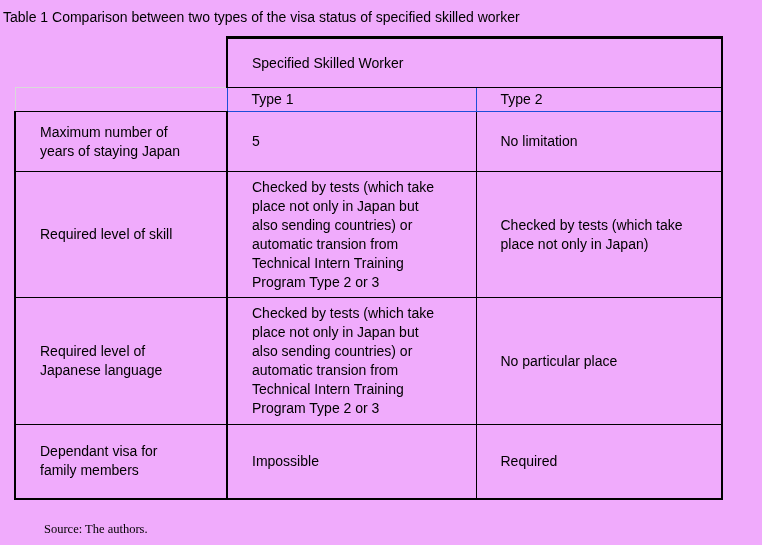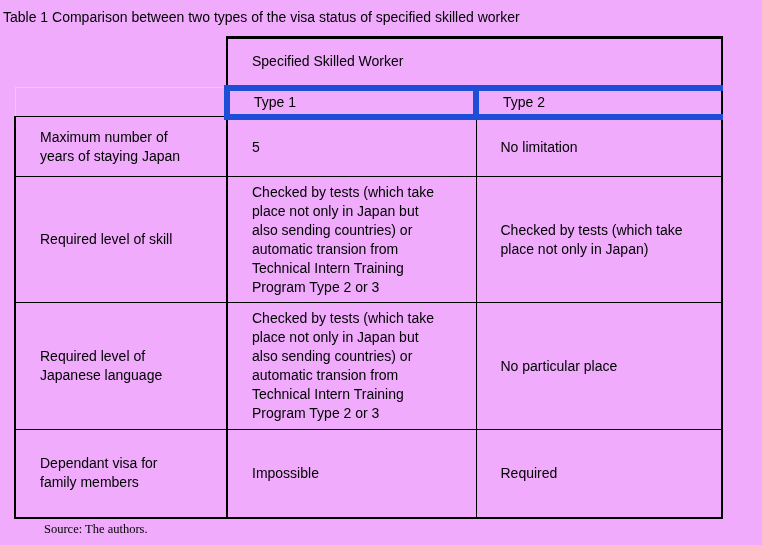--- a/index.html
+++ b/index.html
@@ -34,40 +34,40 @@
     white-space: pre-line;
     overflow: hidden;
   }
 
   
   tr.row-group   { height: 50px; }
   tr.row-types   { height: 23px; }
   tr.row-r1      { height: 60px; }
   tr.row-r2      { height: 126px; }
   tr.row-r3      { height: 127px; }
-  tr.row-r4      { height: 88px; padding-left: 10px; }
+  tr.row-r4      { height: 74px; padding-left: 10px; }
 
   
   .corner-top { border: none; }
   .corner-mid {
     border-top: 1px solid #d9d9d9;
     border-left: 1px solid #d9d9d9;
     border-bottom: 1px solid #000000;
   }
   .group-header {
     border-top: 3px solid #000000;
     border-left: 2px solid #000000;
     border-right: 2px solid #000000;
     border-bottom: 1px solid #000000;
     text-align: center;
     font-weight: bold;
     padding: 0 4px;
   }
   .type-header {
-    border: 6px solid #1d4ed8;
+    border: 1px solid #1d4ed8;
     text-align: center;
     font-weight: bold;
     padding: 0 4px;
   }
   .type-header.edge-right { border-right: 2px solid #000000; }
 
   
   .label-cell {
     border: 1px solid #000000;
     border-left: 2px solid #000000;

